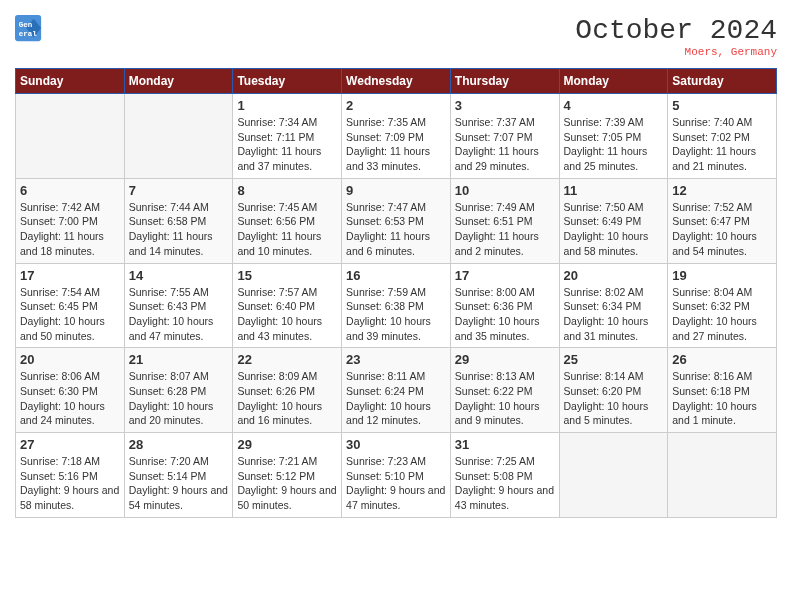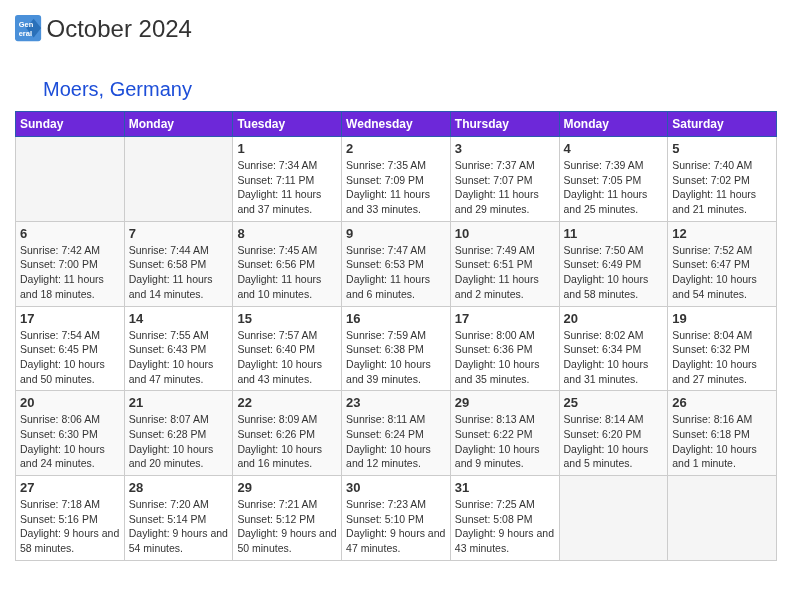--- a/index.html
+++ b/index.html
@@ -5,22 +5,24 @@
     * { box-sizing: border-box; margin: 0; padding: 0; }
     body {
       font-family: Arial, sans-serif;
       background: #fff;
       width: 792px;
       min-height: 612px;
       padding: 15px;
     }
     .header {
       display: flex;
+      justify-content: space-between;
       align-items: flex-start;
       margin-bottom: 10px;
+      font-family: Liberation Mono, monospace;
     }
     .logo {
       display: flex;
       align-items: center;
       gap: 4px;
     }
     .logo-text {
       font-size: 18px;
       font-weight: bold;
       color: #333;
@@ -30,36 +32,35 @@
       color: #4a90d9;
     }
     .logo-icon {
       width: 28px;
       height: 28px;
     }
     .title-block {
       text-align: right;
     }
     .month-title {
-      font-size: 24px;
+      font-size: 28px;
       font-weight: normal;
       color: #333;
     }
     .location {
-      font-size: 20px;
-      color: #1d4ed8;
-      margin-top: 35px;
+      font-size: 11px;
+      color: #ef4444;
     }
     table {
       width: 100%;
       border-collapse: collapse;
       font-size: 11px;
     }
     th {
-      background-color: #6d28d9;
+      background-color: #7f1d1d;
       color: #fff;
       padding: 5px 4px;
       text-align: left;
       font-size: 12px;
       font-weight: bold;
       border: 1px solid #2a5aaf;
     }
     td {
       border: 1px solid #ccc;
       vertical-align: top;

